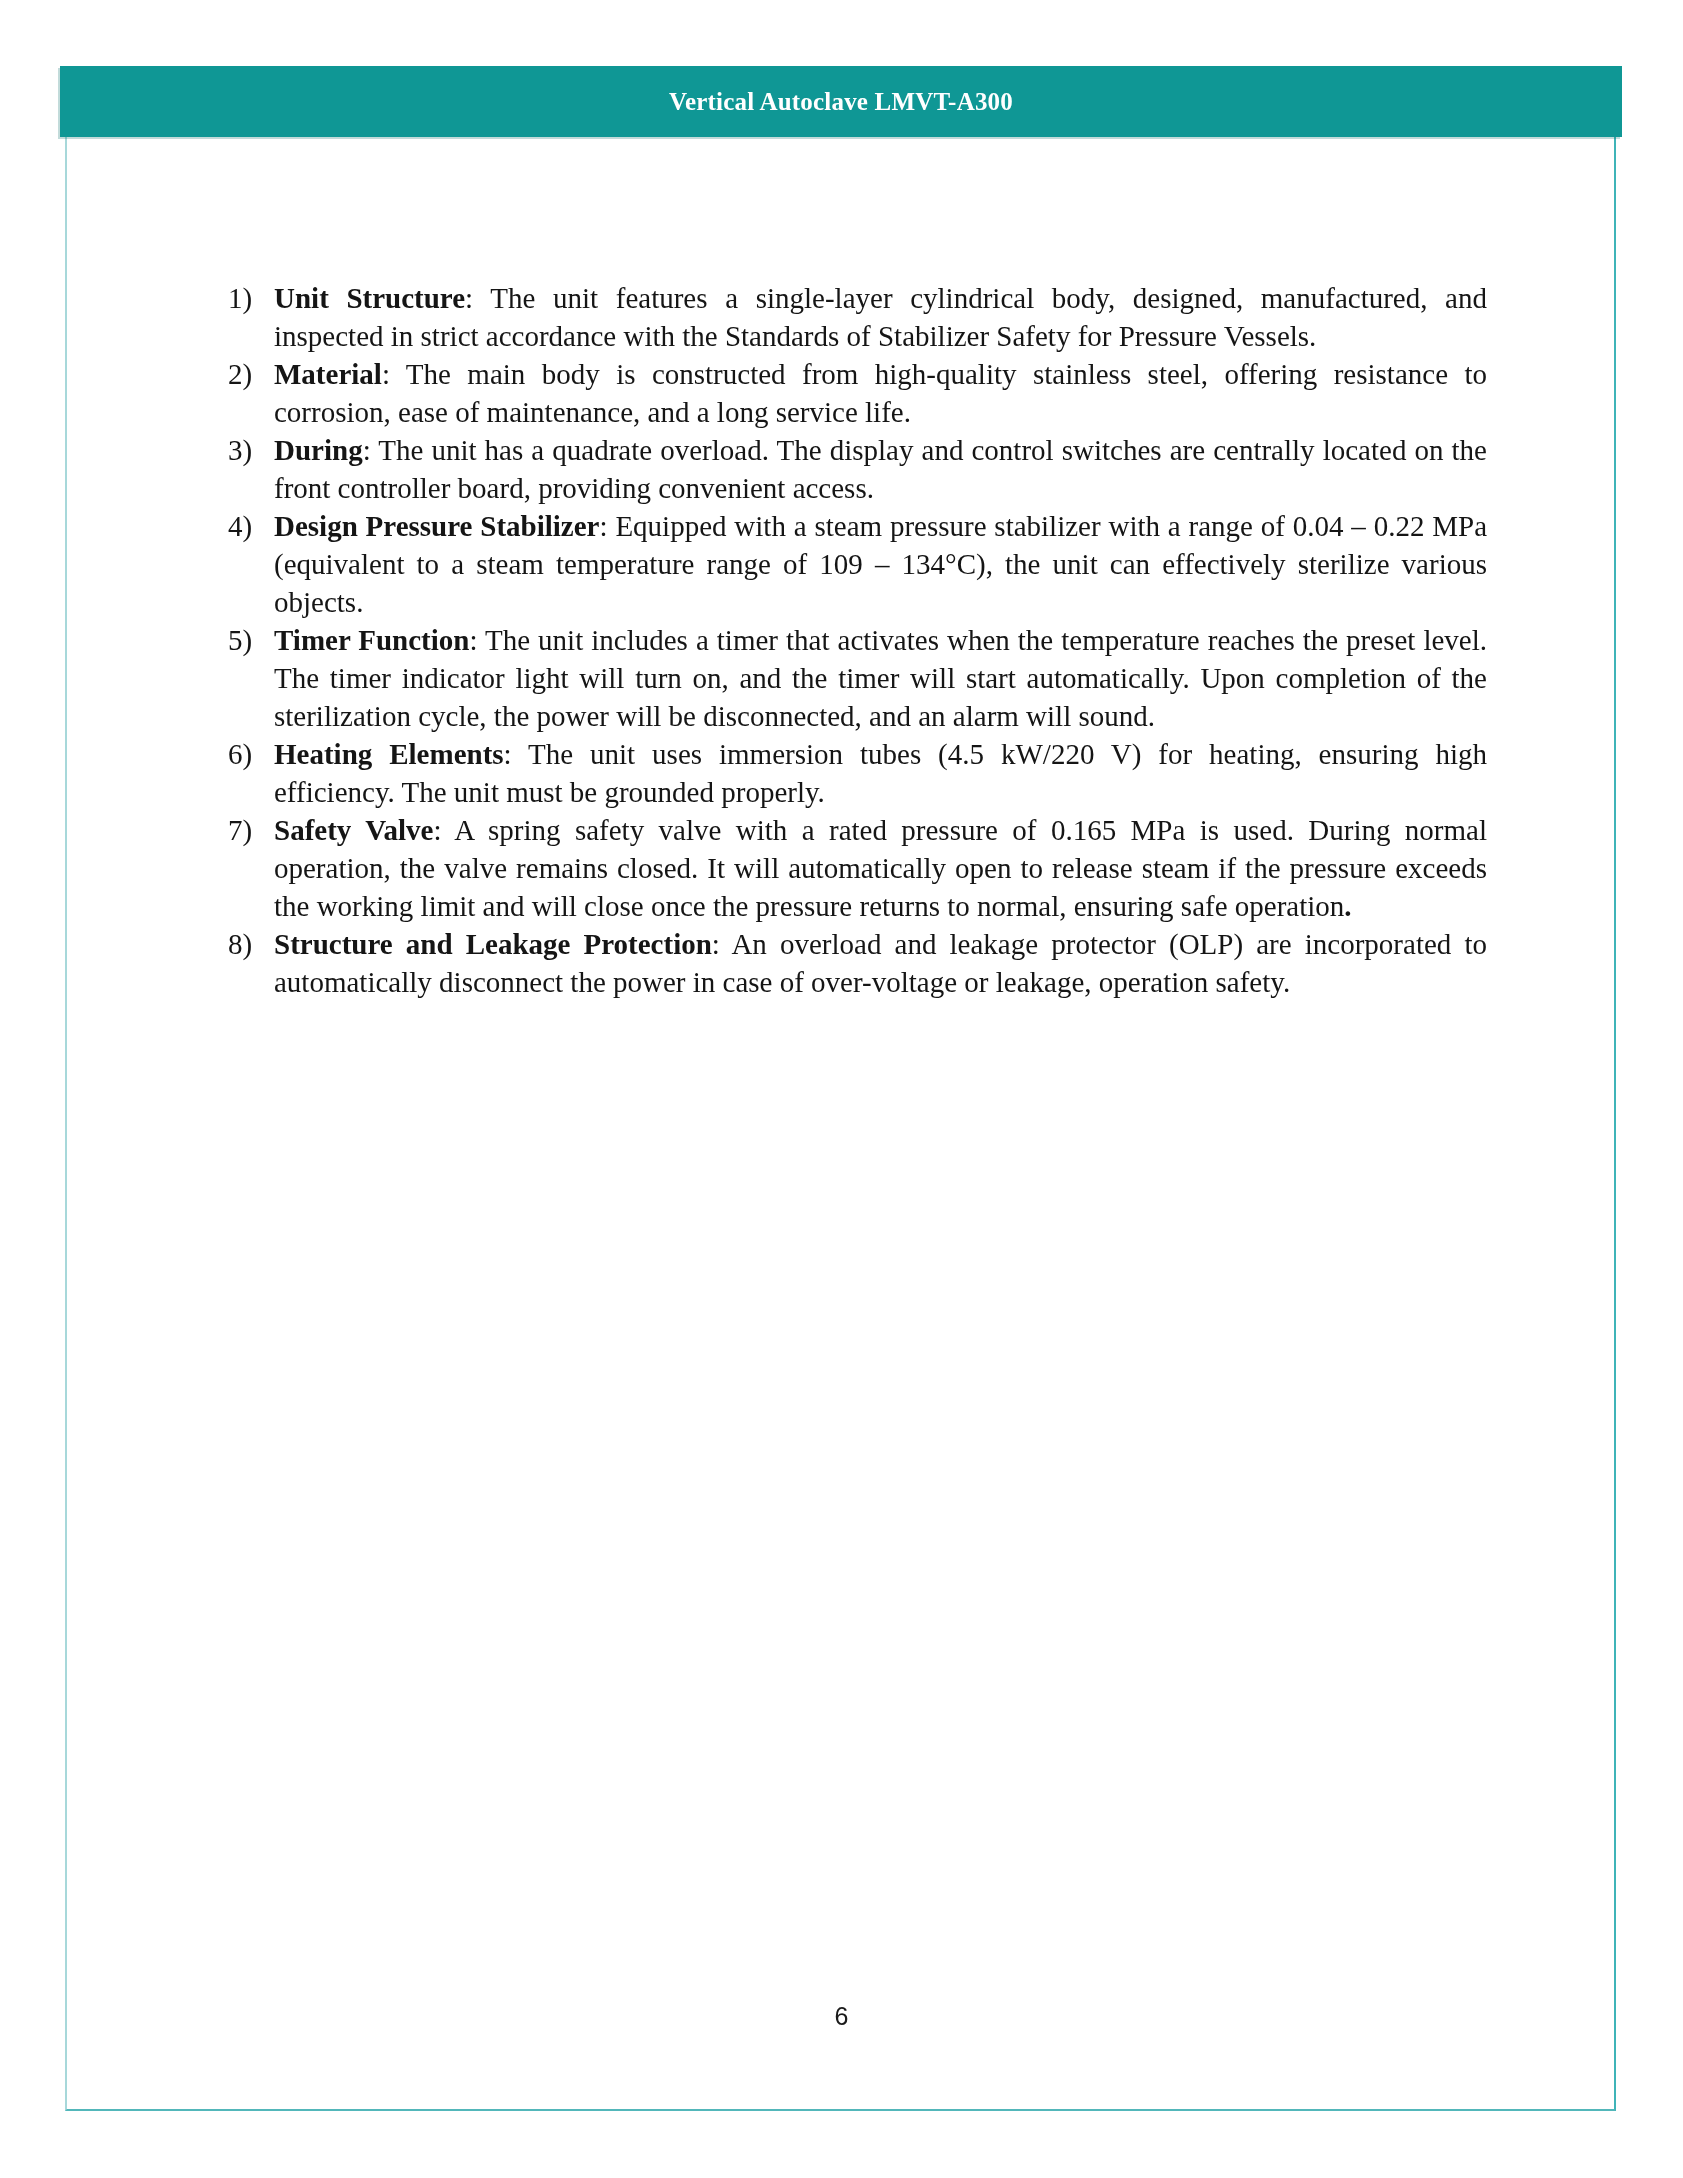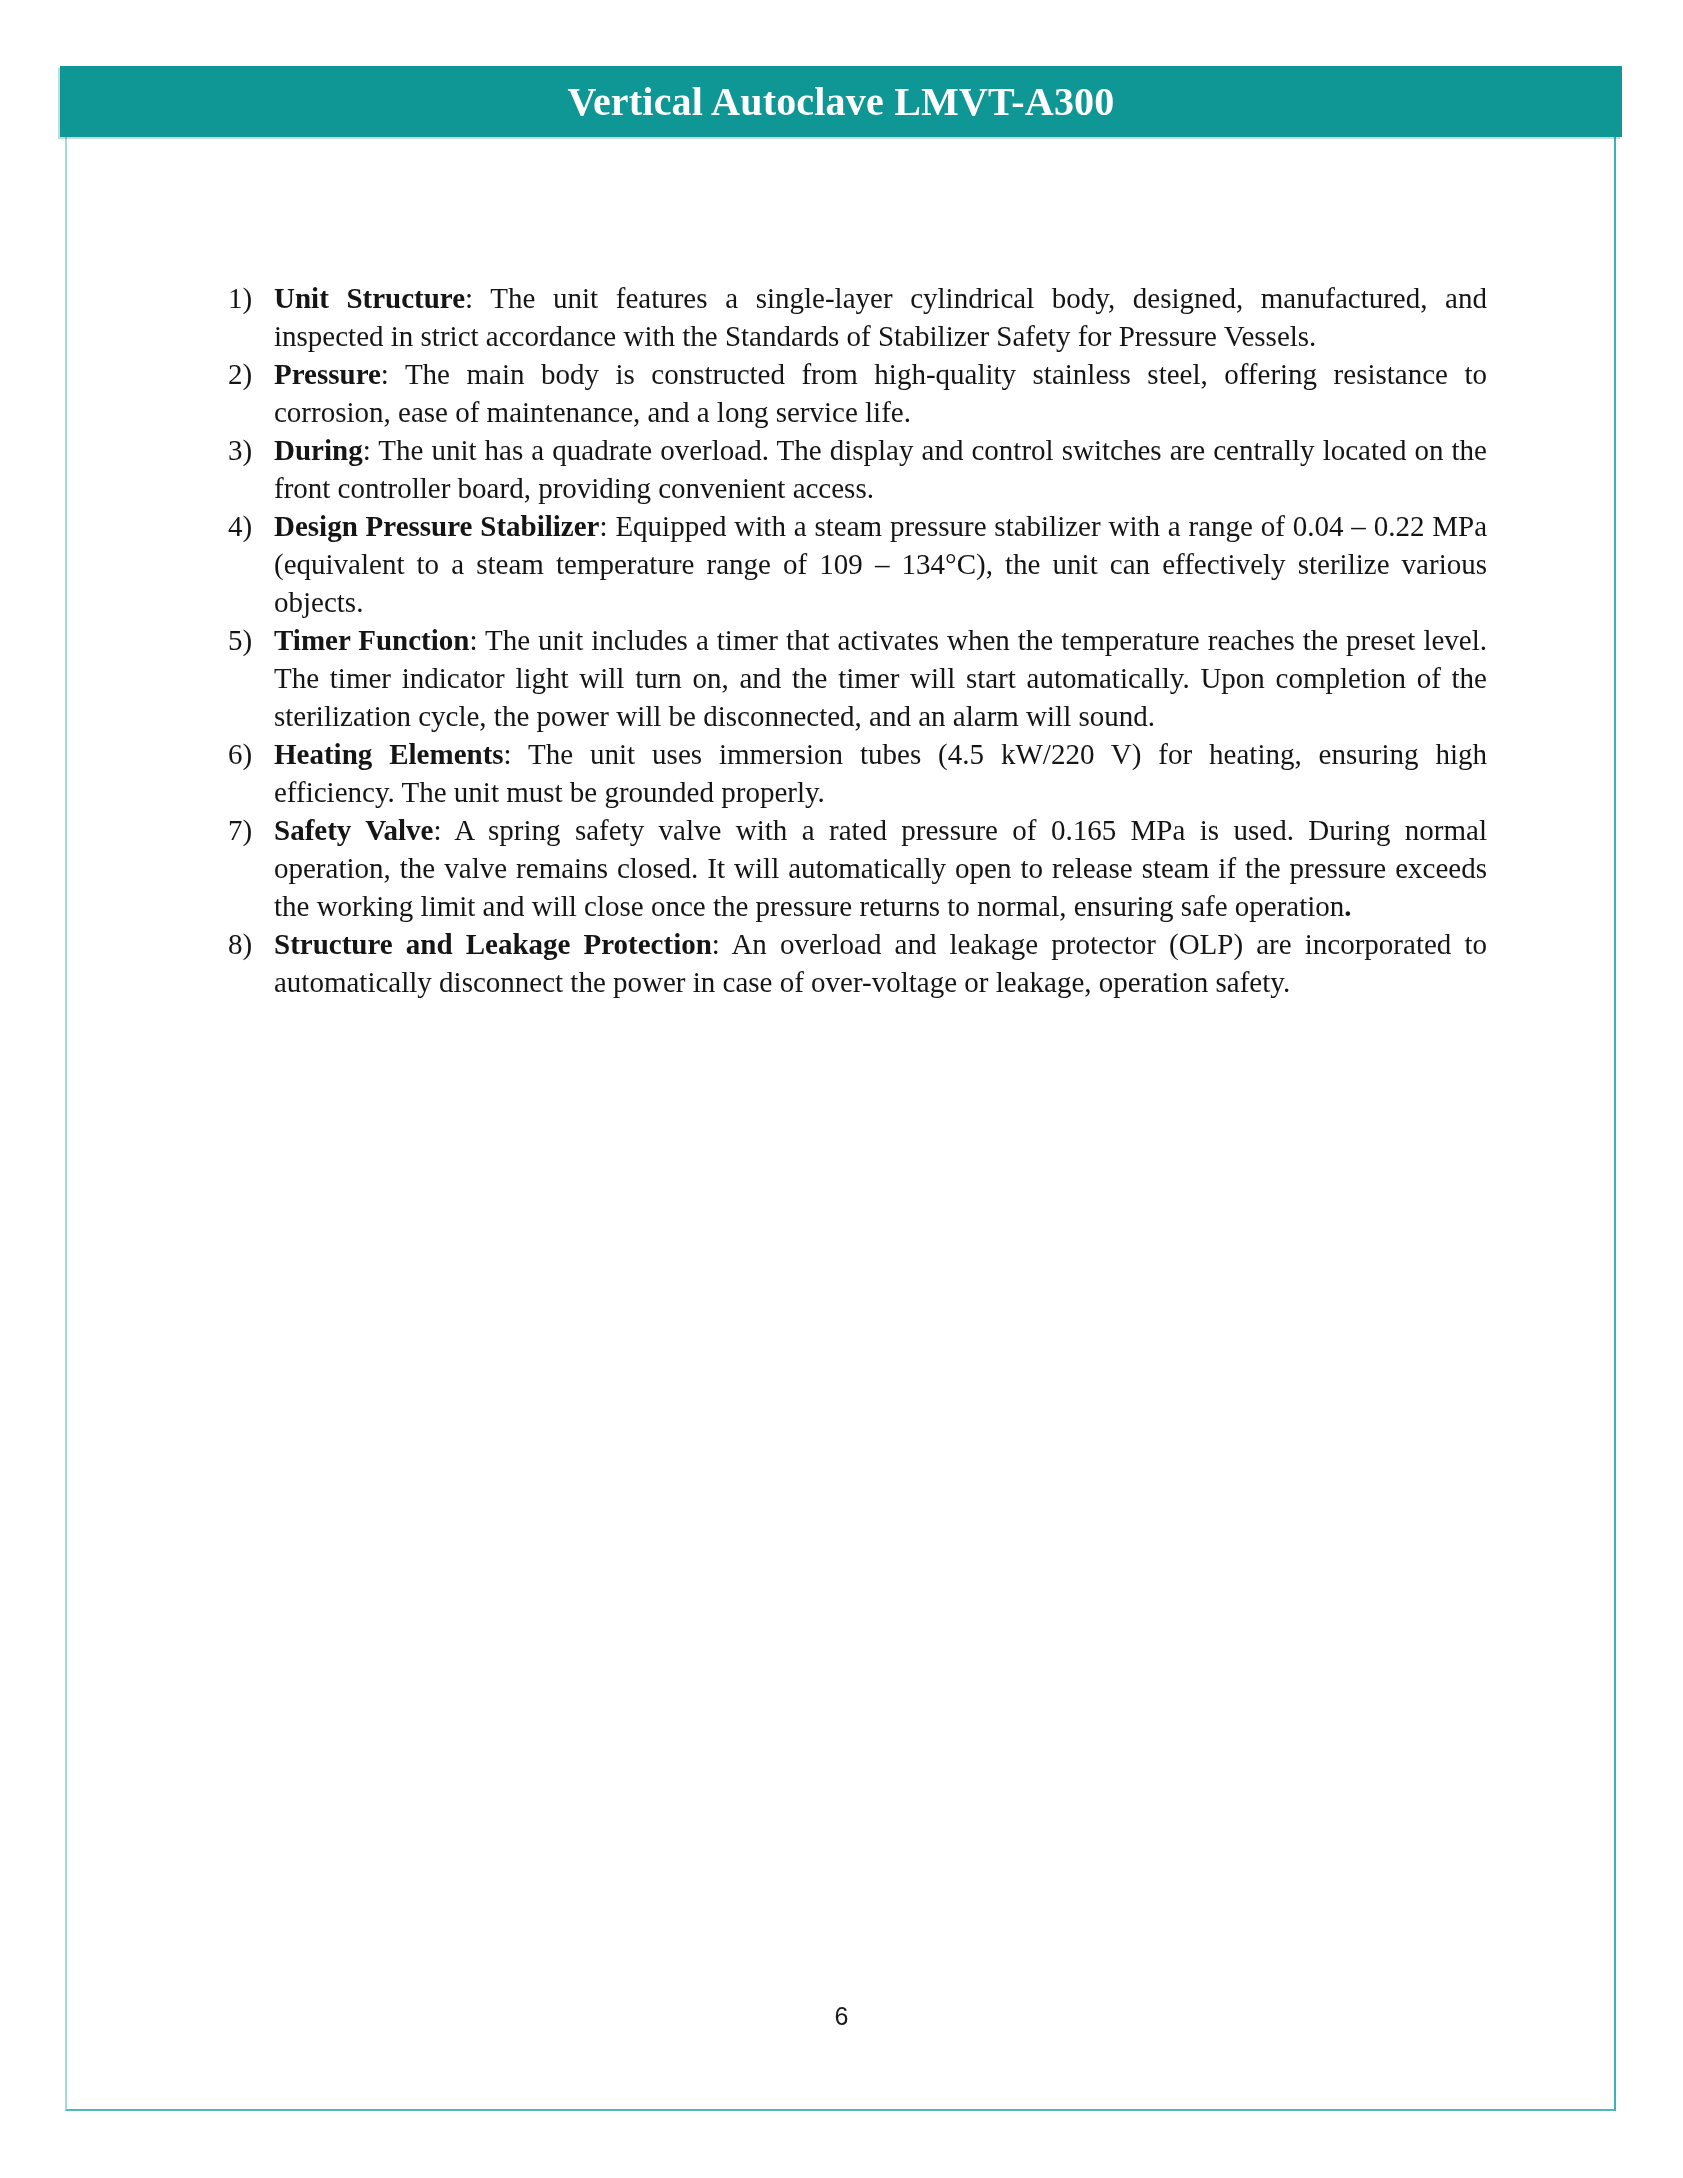--- a/index.html
+++ b/index.html
@@ -37,21 +37,21 @@
     background: #0f9795;
     display: flex;
     align-items: center;
     justify-content: center;
     box-shadow: -2px 2px 0 rgba(13,110,109,0.25);
   }
   .header-title {
     color: #ffffff;
     font-family: "Liberation Serif", serif;
     font-weight: bold;
-    font-size: 40px;
+    font-size: 25px;
     letter-spacing: 0.2px;
   }
   .content {
     position: absolute;
     left: 228px;
     top: 279px;
     width: 1259px;
     color: #151515;
     font-size: 29px;
     line-height: 38px;
@@ -96,21 +96,21 @@
 
   <div class="content">
 
     <div class="feature-item">
       <span class="item-num">1)</span>
       <div class="item-body"><span class="item-term">Unit Structure</span><span class="item-text">: The unit features a single-layer cylindrical body, designed, manufactured, and inspected in strict accordance with the Standards of Stabilizer Safety for Pressure Vessels.</span><span class="item-tail"></span></div>
     </div>
 
     <div class="feature-item">
       <span class="item-num">2)</span>
-      <div class="item-body"><span class="item-term">Pressure</span><span class="item-text">: The main body is constructed from high-quality stainless steel, offering resistance to corrosion, ease of maintenance, and a long service life.</span><span class="item-tail"></span></div>
+      <div class="item-body"><span class="item-term">Material</span><span class="item-text">: The main body is constructed from high-quality stainless steel, offering resistance to corrosion, ease of maintenance, and a long service life.</span><span class="item-tail"></span></div>
     </div>
 
     <div class="feature-item">
       <span class="item-num">3)</span>
       <div class="item-body"><span class="item-term">During</span><span class="item-text">: The unit has a quadrate overload. The display and control switches are centrally located on the front controller board, providing convenient access.</span><span class="item-tail"></span></div>
     </div>
 
     <div class="feature-item">
       <span class="item-num">4)</span>
       <div class="item-body"><span class="item-term">Design Pressure Stabilizer</span><span class="item-text">: Equipped with a steam pressure stabilizer with a range of 0.04 – 0.22 MPa (equivalent to a steam temperature range of 109 – 134°C), the unit can effectively sterilize various objects.</span><span class="item-tail"></span></div>

